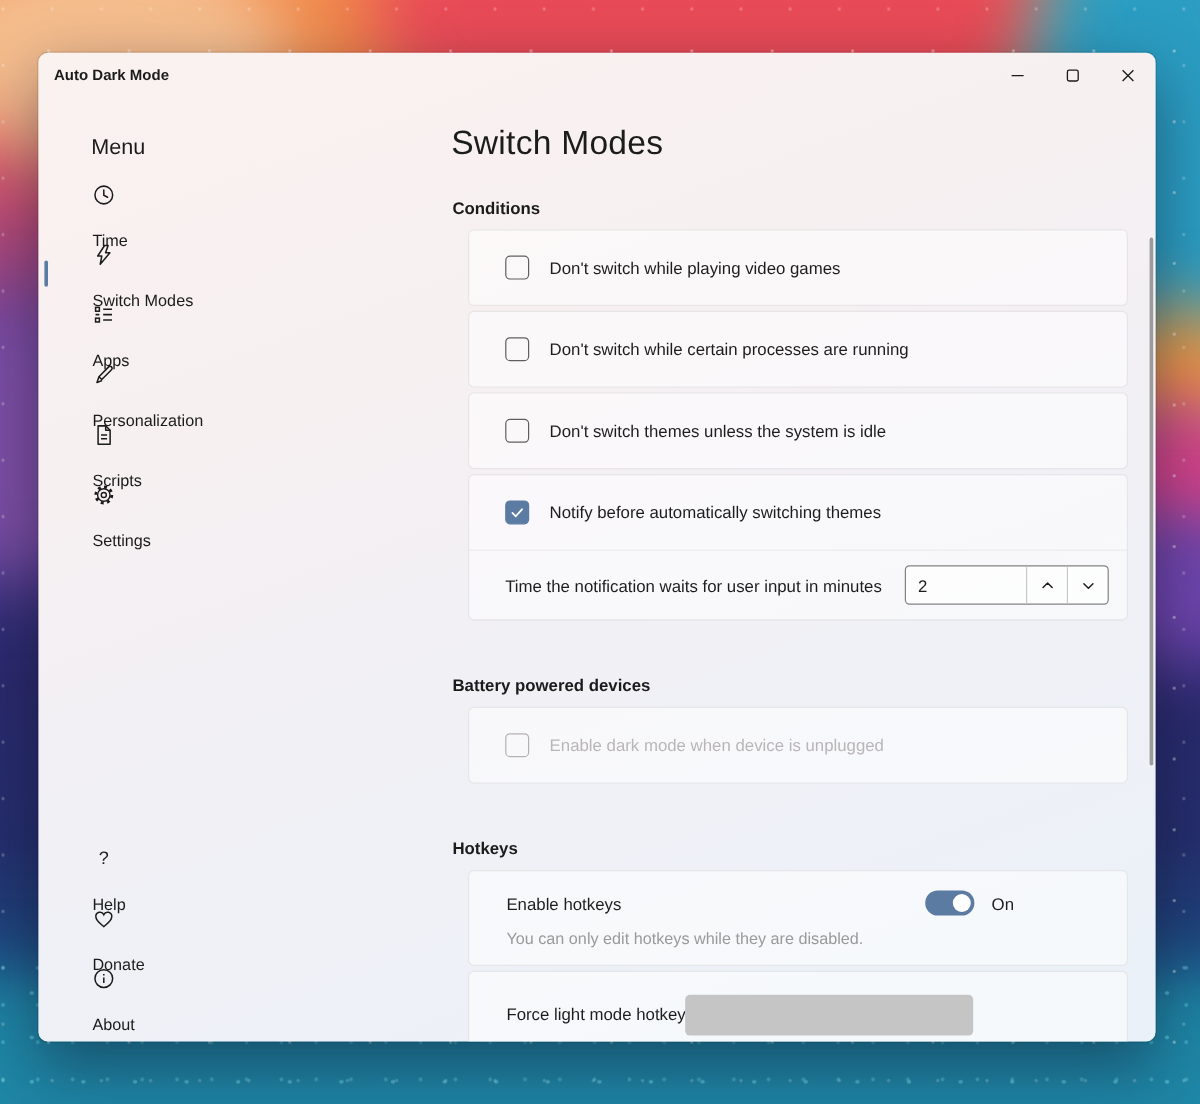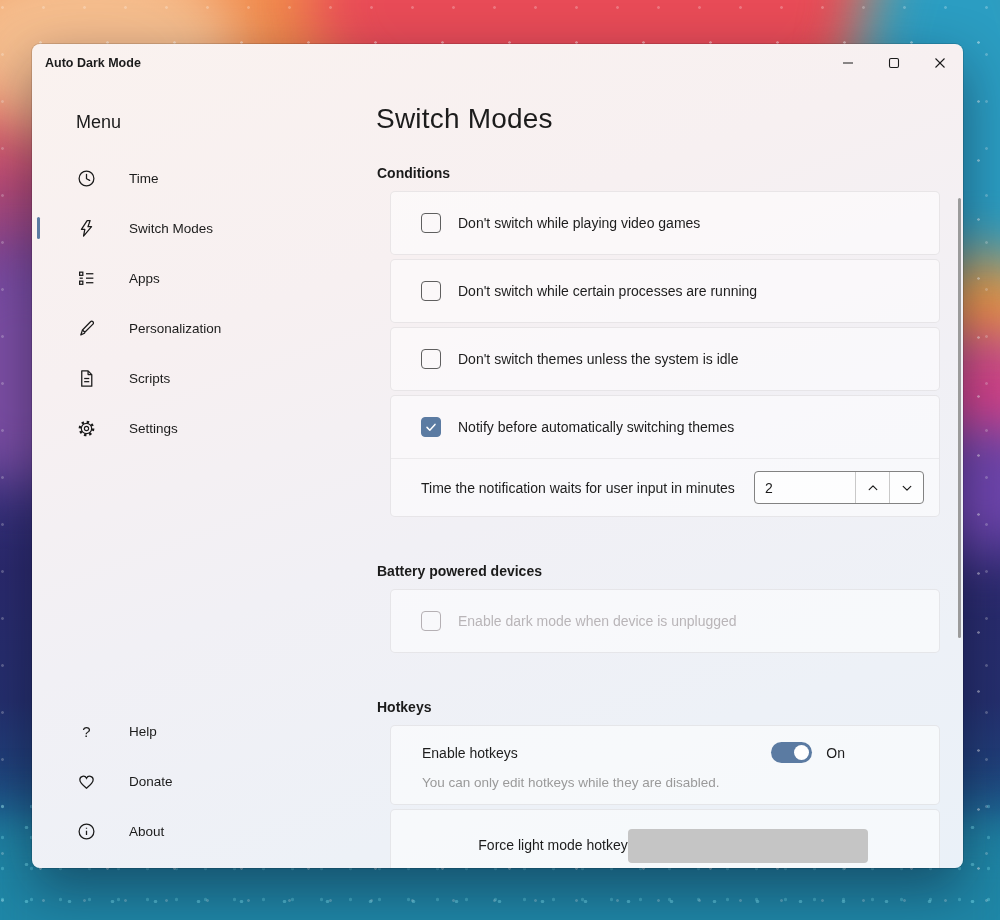--- a/index.html
+++ b/index.html
@@ -43,21 +43,21 @@
   .titlebar-title { font-size:12.5px; color:#1b1b1b; }
   .controls { margin-left:auto; display:flex; height:100%; }
   .ctrl-btn { width:46px; height:100%; display:flex; align-items:center; justify-content:center; cursor:default; }
   .ctrl-btn svg { display:block; }
 
   .win-body { flex:1; display:flex; min-height:0; }
 
   
   .sidebar { width:343px; flex:none; display:flex; flex-direction:column; padding-top:30px; }
   .menu-label { font-size:18px; font-weight:normal; color:#1b1b1b; margin:0 0 20px 44px; }
-  .nav-item { position:relative; height:50px; display:flex; align-items:center; padding-left:45px; gap:33px; cursor:default; }
+  .nav-item { position:relative; height:50px; display:flex; padding-left:45px; gap:21px; cursor:default;flex-direction:column; }
   .nav-item .nav-icon { width:19px; height:19px; flex:none; display:flex; align-items:center; justify-content:center; color:#1b1b1b; }
   .nav-item .nav-label { font-size:13.5px; color:#1b1b1b; }
   .nav-item.selected .sel-pill { position:absolute; left:5px; top:14px; width:3px; height:22px; border-radius:2px; background:#5b7ba2; }
   .nav-footer { margin-top:auto; padding-bottom:12px; }
   .qmark { font-size:15px; color:#1b1b1b; font-weight:400; }
 
   
   .main { flex:1; min-width:0; padding:0 23px 0 1px; position:relative; }
   .page-title { font-size:28px; font-weight:300; color:#1c1c1c; margin-top:21px; letter-spacing:.2px; }
   .section-heading { font-size:14px; font-weight:600; color:#1b1b1b; margin:30px 0 10px 1px; }
@@ -81,21 +81,21 @@
   .spin-btn { width:34px; flex:none; border-left:1px solid #c9c9c9; display:flex; align-items:center; justify-content:center; cursor:default; }
 
   .hotkey-card { padding:16px 16px 14px 31px; }
   .hotkey-top { display:flex; align-items:center;text-align:center; }
   .toggle-group { margin-left:auto; margin-right:78px; display:flex; align-items:center; gap:14px; }
   .toggle { width:41px; height:21px; border-radius:11px; background:#5b7ba2; position:relative; flex:none; cursor:default; }
   .toggle .knob { position:absolute; right:3px; top:3px; width:15px; height:15px; border-radius:50%; background:#ffffff; }
   .toggle-state { font-size:14px; color:#1d1d1d; }
   .hotkey-note { margin-top:12px; font-size:13.5px; color:#9a9a9a; }
 
-  .force-card { height:70px; display:flex; align-items:flex-start; justify-content:center; padding:19px 15px 0 31px; margin-bottom:0; }
+  .force-card { height:70px; display:flex; align-items:flex-start; justify-content:flex-start; padding:19px 15px 0 31px; margin-bottom:0; }
   .force-card .row-label { line-height:32px; }
   .hotkey-input { width:240px; height:34px; background:#c5c5c5; border:none; border-radius:4px; flex:none; }
 
   .scroll-thumb { position:absolute; right:2px; top:116px; width:3px; height:440px; border-radius:2px; background:#9b9b9b; }
 </style>
 </head>
 <body>
 
 <div class="wallpaper">
   <div class="blob blob-orange-top"></div>

